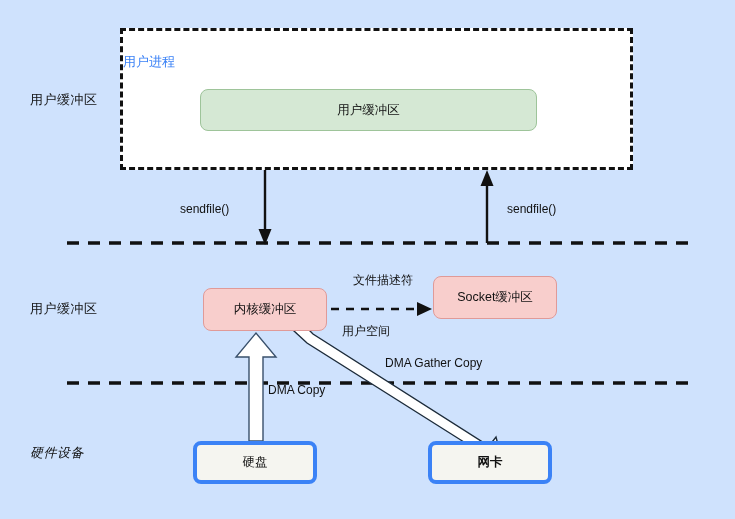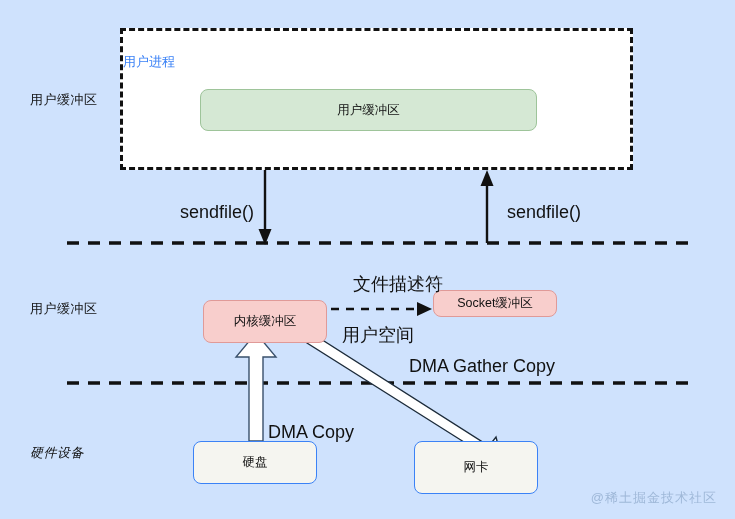--- a/index.html
+++ b/index.html
@@ -75,42 +75,42 @@
   .node.green {
     background: #d5e8d4;
     border: 1px solid #9ec49a;
   }
   .node.pink {
     background: #f8cecc;
     border: 1px solid #e09a98;
   }
   .node.cream {
     background: #f5f5f0;
-    border: 1px solid #3b82f6;
+    border: 4px solid #3b82f6;
   }
 
   #user-buffer    { left: 200px; top: 89px;  width: 337px; height: 42px; }
-  #kernel-buffer  { left: 203px; top: 288px; width: 124px; height: 43px; margin-top: 12px; }
-  #socket-buffer  { left: 433px; top: 290px; width: 124px; height: 27px; }
+  #kernel-buffer  { left: 203px; top: 288px; width: 124px; height: 43px; }
+  #socket-buffer  { left: 433px; top: 276px; width: 124px; height: 43px; }
   #disk-node      { left: 193px; top: 441px; width: 124px; height: 43px; }
-  #nic-node       { left: 414px; top: 441px; width: 124px; height: 53px; }
+  #nic-node       { left: 428px; top: 441px; width: 124px; height: 43px; font-weight: bold; }
 
   
   .edge-label {
     position: absolute;
-    font-size: 18px;
+    font-size: 12px;
     color: #111111;
     white-space: nowrap;
   }
   #lbl-sendfile-down { left: 180px; top: 202px; }
   #lbl-sendfile-up   { left: 507px; top: 202px; }
   #lbl-fd            { left: 353px; top: 272px; }
   #lbl-datalen       { left: 342px; top: 323px; }
-  #lbl-dma-gather    { left: 385px; top: 356px; margin-left: 24px; }
-  #lbl-dma-copy      { left: 268px; top: 422px; }
+  #lbl-dma-gather    { left: 385px; top: 356px; }
+  #lbl-dma-copy      { left: 268px; top: 383px; }
 
   
   #watermark {
     position: absolute;
     right: 18px;
     bottom: 12px;
     font-size: 13px;
     color: #9fb8d8;
     letter-spacing: 1px;
     white-space: nowrap;
@@ -174,15 +174,14 @@
   <div class="edge-label" id="lbl-sendfile-up">sendfile()</div>
 
   <div class="edge-label" id="lbl-fd">文件描述符</div>
 
   <div class="edge-label" id="lbl-datalen">用户空间</div>
 
   <div class="edge-label" id="lbl-dma-gather">DMA Gather Copy</div>
 
   <div class="edge-label" id="lbl-dma-copy">DMA Copy</div>
 
-  <div id="watermark">@稀土掘金技术社区</div>
 
 </div>
 
 </body></html>

